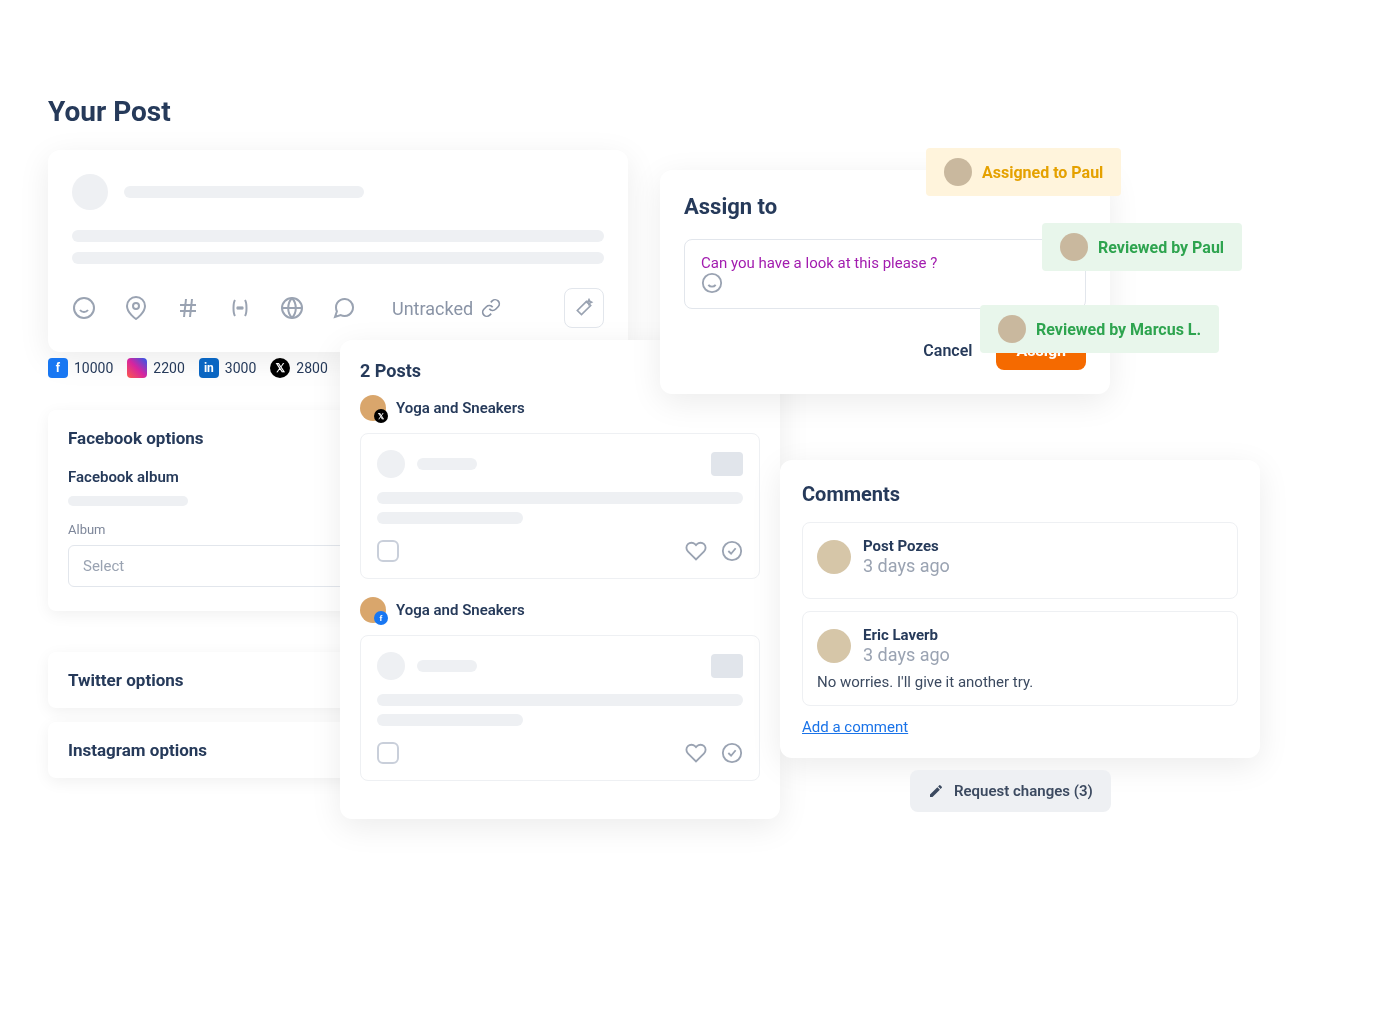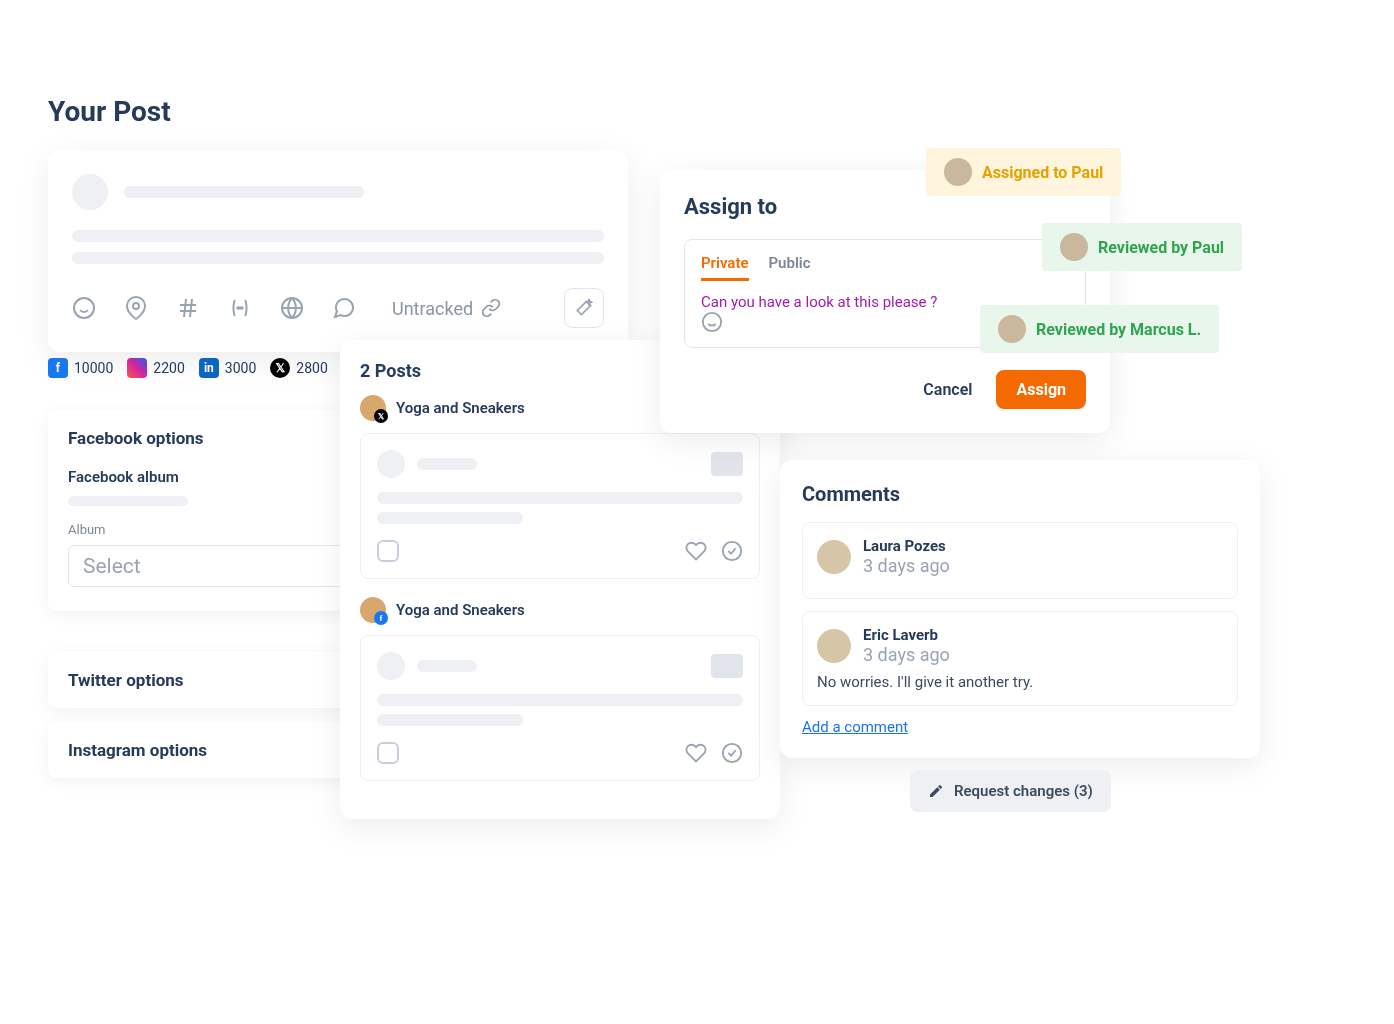--- a/index.html
+++ b/index.html
@@ -80,21 +80,21 @@
       box-shadow: 0 4px 16px rgba(0,0,0,0.06);
       padding: 18px 20px;
     }
     .fb-options { top: 410px; padding-bottom: 24px; }
     .tw-options { top: 652px; }
     .ig-options { top: 722px; }
     .options-title { font-size: 17px; font-weight: 700; color: #263a5a; }
     .options-sub { font-size: 15px; font-weight: 600; color: #263a5a; margin-top: 20px; }
     .options-mini-line { height: 10px; width: 120px; background: #eef0f3; border-radius: 6px; margin-top: 10px; }
     .options-label { font-size: 13px; color: #7d8699; margin-top: 16px; }
-    .select-field { margin-top: 8px; height: 42px; border: 1px solid #e2e6ec; border-radius: 6px; display: flex; align-items: center; padding: 0 14px; color: #9aa3b2; font-size: 21px; cursor: pointer; }
+    .select-field { margin-top: 8px; height: 42px; border: 1px solid #e2e6ec; border-radius: 6px; display: flex; align-items: center; padding: 0 14px; color: #9aa3b2; font-size: 15px; cursor: pointer; }
 
     
     .posts-panel {
       position: absolute;
       top: 340px;
       left: 340px;
       width: 440px;
       background: #fff;
       border-radius: 12px;
       box-shadow: 0 8px 32px rgba(0,0,0,0.08);
@@ -359,24 +359,20 @@
               <polyline points="8 12 11 15 16 9"></polyline>
             </svg></div>
       </div>
     </div>
   </div>
 </div>
 
 <div class="assign-dialog">
   <div class="assign-title">Assign to</div>
   <div class="assign-box">
-    <div class="tabs">
-      <div class="tab active">Private</div>
-      <div class="tab">Public</div>
-    </div>
     <div class="assign-text">Can you have a look at this please ?</div>
     <div class="emoji-btn"><svg viewBox="0 0 24 24" fill="none" stroke="currentColor" stroke-width="2">
           <circle cx="12" cy="12" r="10"></circle>
           <path d="M8 14s1.5 2 4 2 4-2 4-2"></path>
           <line x1="9" y1="9" x2="9.01" y2="9"></line>
           <line x1="15" y1="9" x2="15.01" y2="9"></line>
         </svg></div>
   </div>
   <div class="assign-buttons">
     <div class="cancel-btn">Cancel</div>
@@ -397,21 +393,21 @@
   <span>Reviewed by Marcus L.</span>
 </div>
 
 <div class="comments-panel">
   <div class="comments-title">Comments</div>
 
   <div class="comment-item">
     <div class="comment-head">
       <div class="comment-avatar"></div>
       <div>
-        <div class="comment-author">Laura Pozes</div>
+        <div class="comment-author">Post Pozes</div>
         <div class="comment-time">3 days ago</div>
       </div>
     </div>
   </div>
 
   <div class="comment-item">
     <div class="comment-head">
       <div class="comment-avatar"></div>
       <div>
         <div class="comment-author">Eric Laverb</div>

